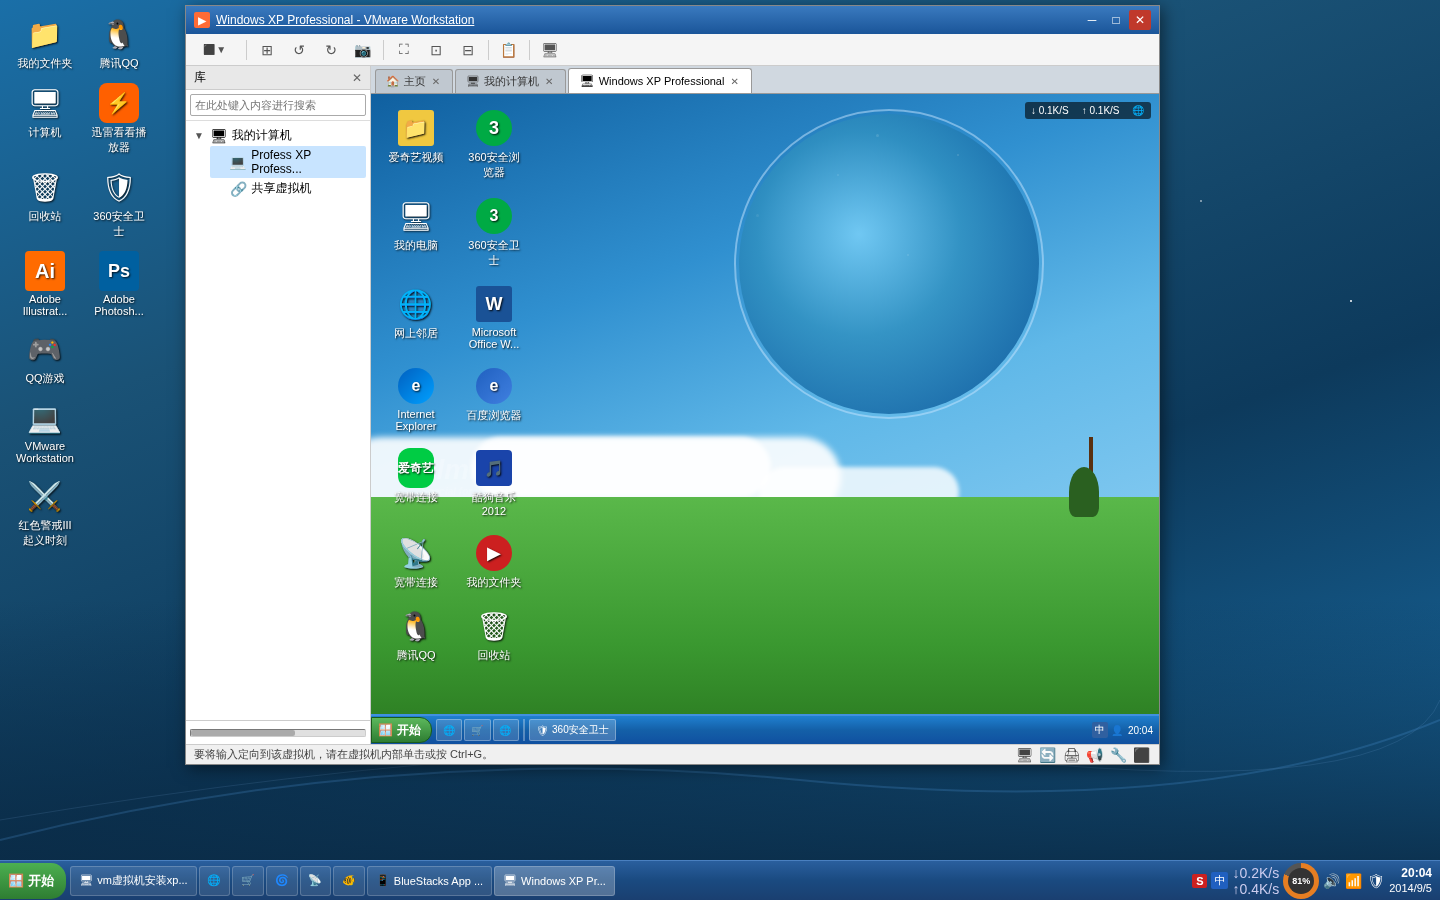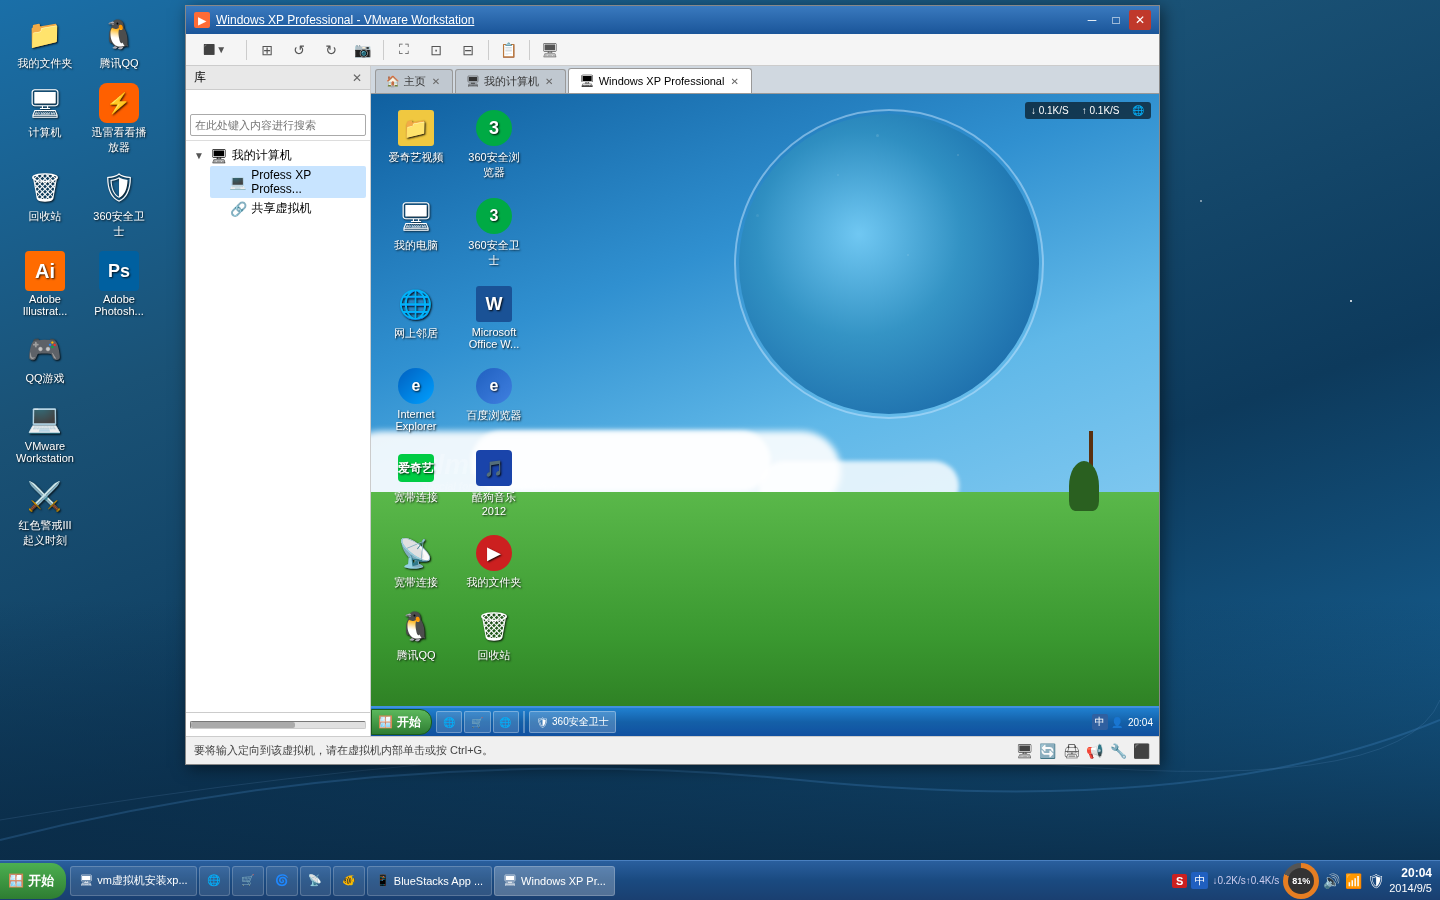--- a/index.html
+++ b/index.html
@@ -297,21 +297,20 @@
       border-bottom: 1px solid #ddd;
     }
     .library-search input {
       width: 100%;
       height: 22px;
       border: 1px solid #aaa;
       border-radius: 2px;
       padding: 0 4px;
       font-size: 11px;
       background: white;
-      margin-top: 20px;
     }
     .library-tree {
       flex: 1;
       overflow-y: auto;
       padding: 4px;
     }
     .tree-item {
       display: flex;
       align-items: center;
       gap: 4px;
@@ -540,21 +539,21 @@
       font-size: 10px;
       padding: 3px 6px;
       border-radius: 3px;
       display: flex;
       align-items: center;
       gap: 13px;
     }
 
     
     .vmware-statusbar {
-      height: 28px;
+      height: 20px;
       background: #f0f0f0;
       border-top: 1px solid #ccc;
       display: flex;
       align-items: center;
       padding: 0 8px;
       font-size: 11px;
       color: #444;
     }
     .statusbar-right {
       margin-left: auto;
@@ -812,21 +811,21 @@
             <div class="xp-desktop-icon">
               <div class="xp-icon-img">
                 <div style="width:36px;height:36px;border-radius:50%;background:linear-gradient(135deg,#2060c0,#4080e0);display:flex;align-items:center;justify-content:center;color:white;font-size:16px;font-weight:bold">e</div>
               </div>
               <span>百度浏览器</span>
             </div>
           </div>
           <div class="xp-icon-row">
             <div class="xp-desktop-icon">
               <div class="xp-icon-img">
-                <div style="width:36px;height:28px;background:#00cc44;border-radius:4px;display:flex;align-items:center;justify-content:center;color:white;font-size:12px;font-weight:bold">爱奇艺</div>
+                <div style="width:36px;height:40px;background:#00cc44;border-radius:12px;display:flex;align-items:center;justify-content:center;color:white;font-size:12px;font-weight:bold">爱奇艺</div>
               </div>
               <span>宽带连接</span>
             </div>
             <div class="xp-desktop-icon">
               <div class="xp-icon-img">
                 <div style="width:36px;height:36px;background:#1a44aa;border-radius:4px;display:flex;align-items:center;justify-content:center;color:white;font-size:16px">🎵</div>
               </div>
               <span>酷狗音乐2012</span>
             </div>
           </div>
@@ -938,21 +937,21 @@
     <div class="taskbar-item active">
       <span>🖥</span>
       <span>Windows XP Pr...</span>
     </div>
   </div>
   <div class="taskbar-tray">
 
     <span style="background:#cc2020;color:white;padding:1px 4px;border-radius:2px;font-size:11px;font-weight:bold">S</span>
     <span style="font-size:11px;background:#2060c0;color:white;padding:1px 3px;border-radius:2px">中</span>
 
-    <div style="display:flex;flex-direction:row;font-size:10px;color:#cce">
+    <div style="display:flex;flex-direction:column;font-size:14px;color:#cce">
       <span>↓<span>0.2K/s</span></span>
       <span>↑<span>0.4K/s</span></span>
     </div>
 
     <div class="battery-indicator">
       <div class="battery-inner">
         <span>81%</span>
       </div>
     </div>
 

